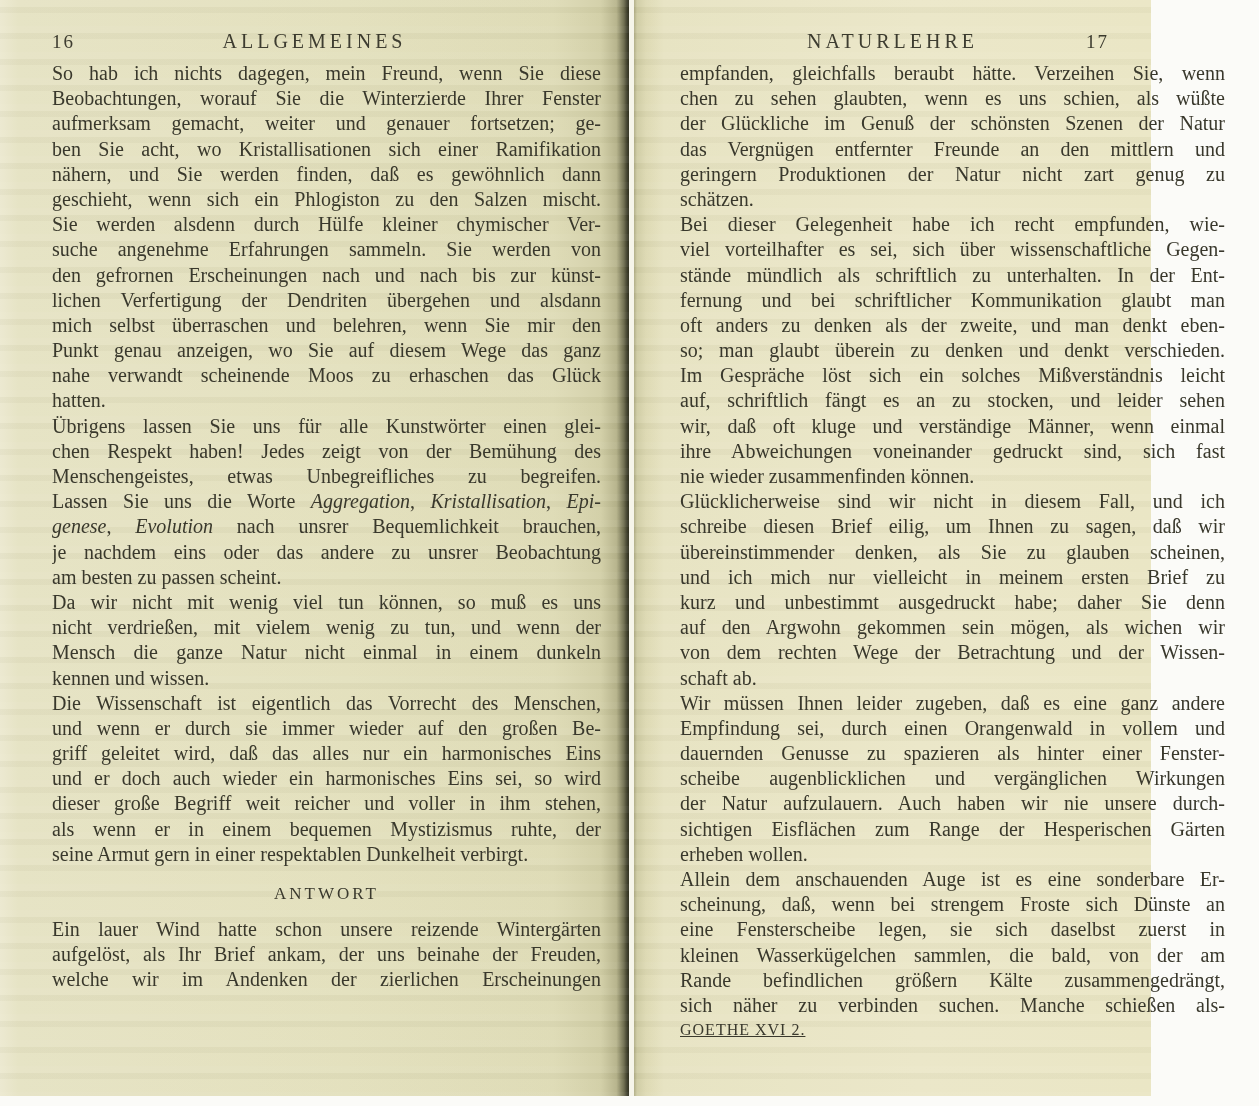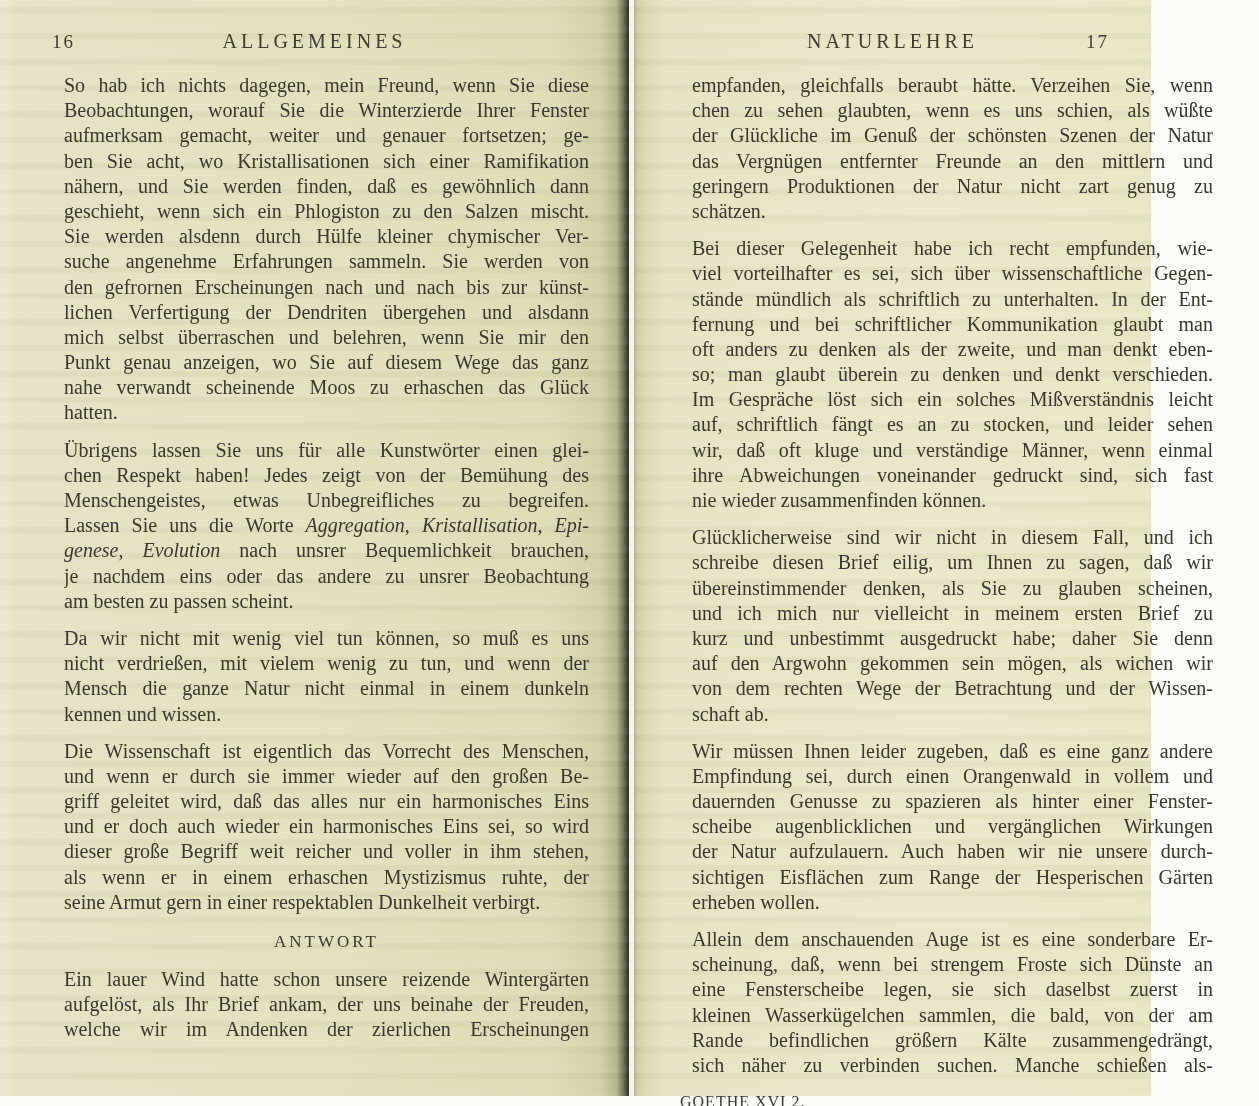--- a/index.html
+++ b/index.html
@@ -60,21 +60,21 @@
   }
   .page-left .pagenum { left: 52px; }
   .page-right .pagenum { right: 42px; }
   .page-body {
     position: absolute; top: 61px;
     font-size: 20px; line-height: 25.2px;
     z-index: 1;
   }
   .page-left .page-body { left: 52px; width: 549px; }
   .page-right .page-body { left: 46px; width: 545px; }
-  .para { margin: 12px; }
+  .para { margin: 0; }
   .line {
     text-align: justify;
     text-align-last: justify;
     white-space: normal;
     overflow: hidden; height: 25.2px;
   }
   .line.pl { text-align-last: left; }
   .line i { font-style: italic; }
   .section-heading {
     text-align: center;
@@ -135,21 +135,21 @@
           <div class="line">nicht verdrießen, mit vielem wenig zu tun, und wenn der</div>
           <div class="line">Mensch die ganze Natur nicht einmal in einem dunkeln</div>
           <div class="line pl">kennen und wissen.</div>
         </div>
         <div class="para">
           <div class="line">Die Wissenschaft ist eigentlich das Vorrecht des Menschen,</div>
           <div class="line">und wenn er durch sie immer wieder auf den großen Be-</div>
           <div class="line">griff geleitet wird, daß das alles nur ein harmonisches Eins</div>
           <div class="line">und er doch auch wieder ein harmonisches Eins sei, so wird</div>
           <div class="line">dieser große Begriff weit reicher und voller in ihm stehen,</div>
-          <div class="line">als wenn er in einem erhaschen Mystizismus ruhte, der</div>
+          <div class="line">als wenn er in einem bequemen Mystizismus ruhte, der</div>
           <div class="line pl">seine Armut gern in einer respektablen Dunkelheit verbirgt.</div>
         </div>
         <div class="section-heading">ANTWORT</div>
         <div class="para">
           <div class="line">Ein lauer Wind hatte schon unsere reizende Wintergärten</div>
           <div class="line">aufgelöst, als Ihr Brief ankam, der uns beinahe der Freuden,</div>
           <div class="line">welche wir im Andenken der zierlichen Erscheinungen</div>
         </div>
       </div>
   </div>

